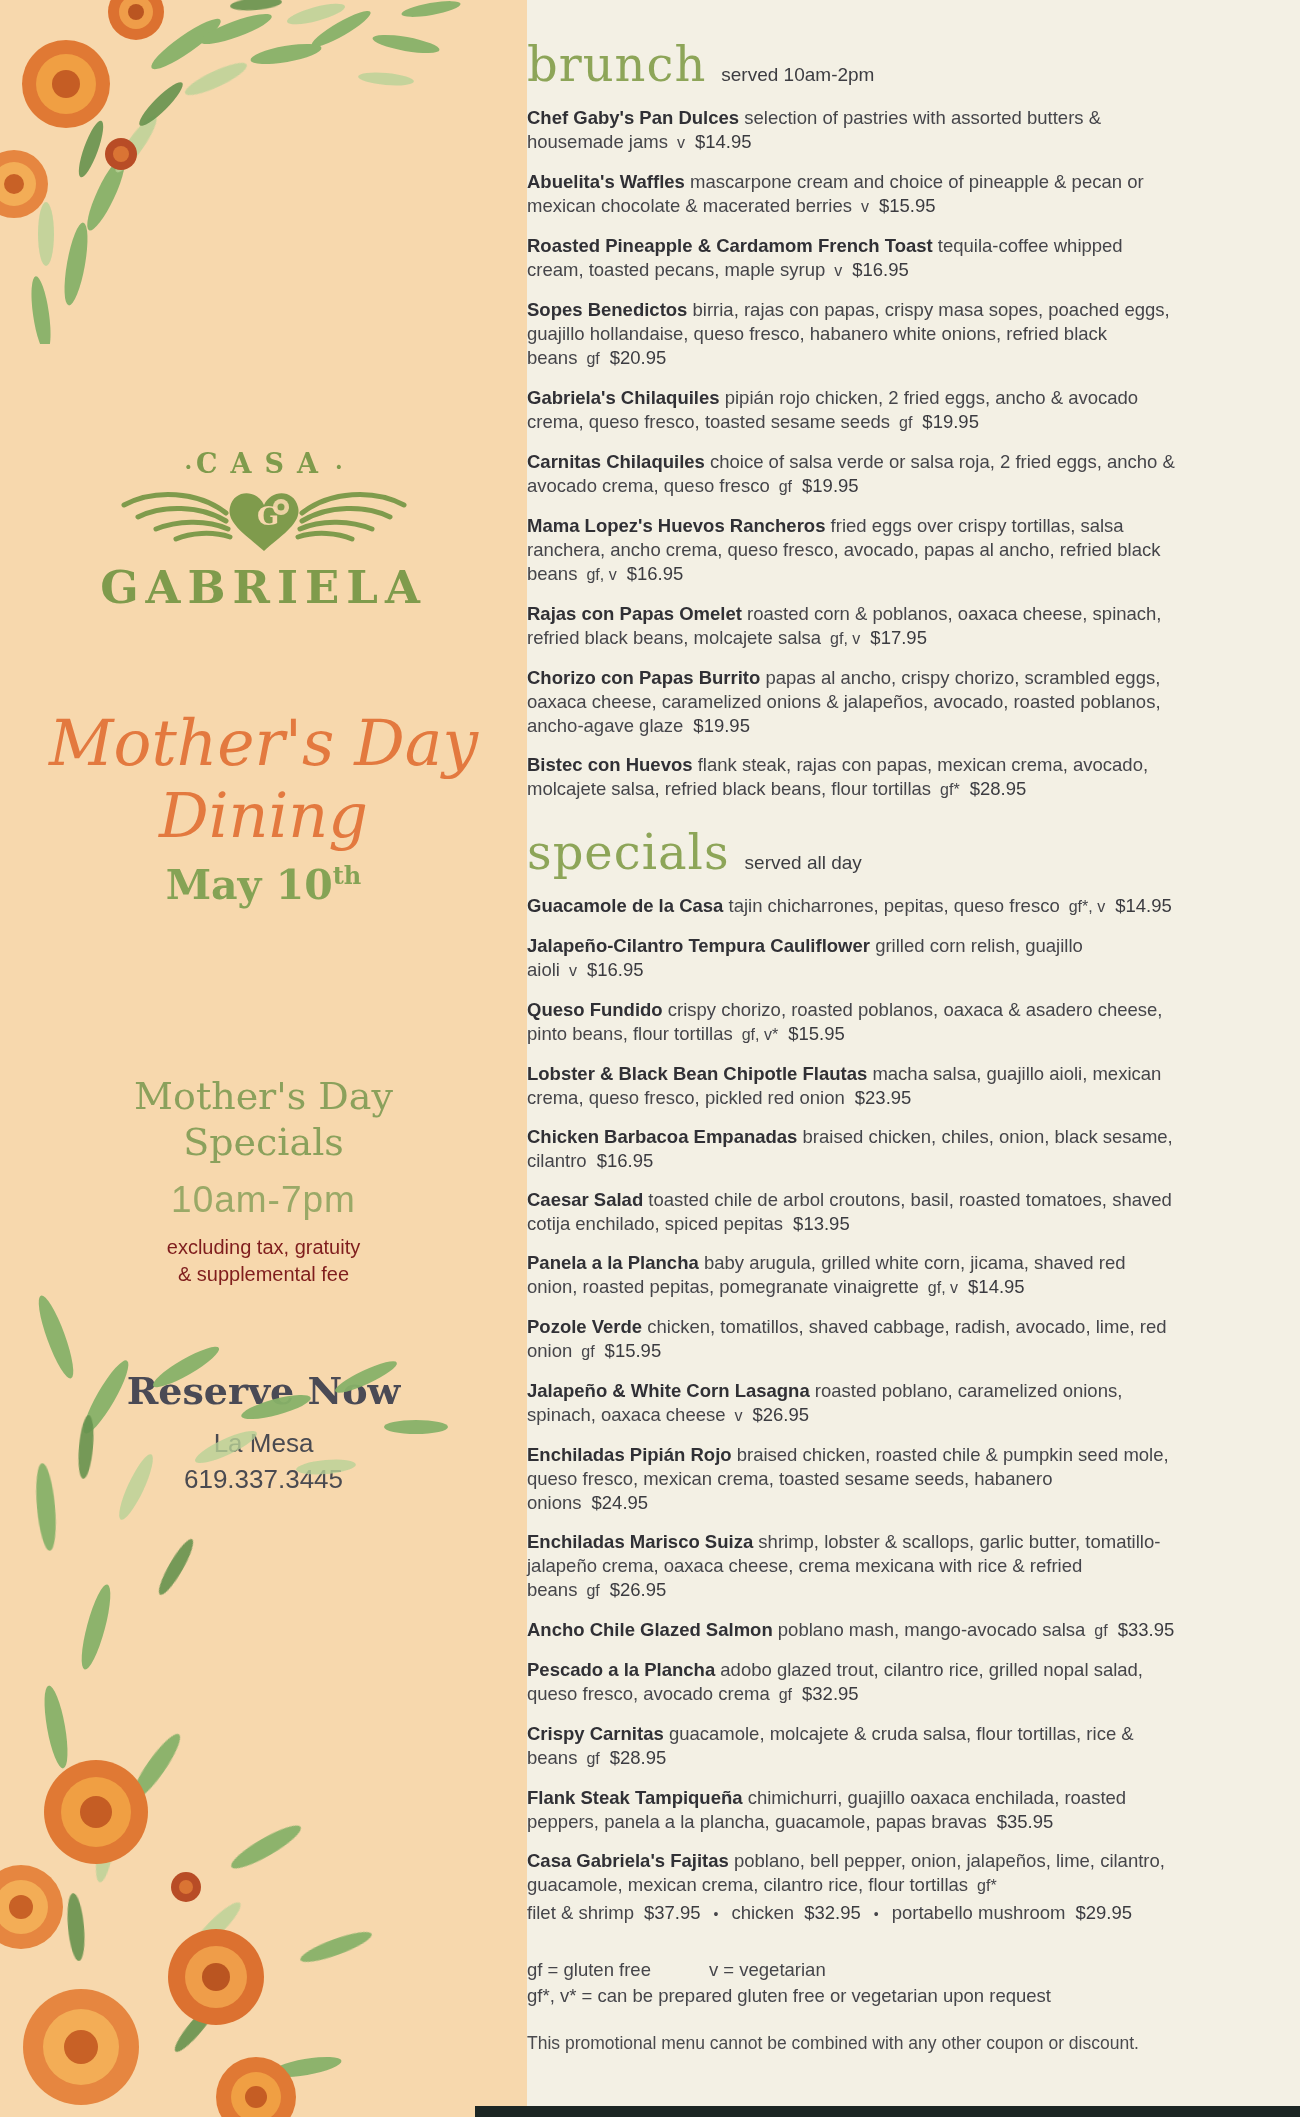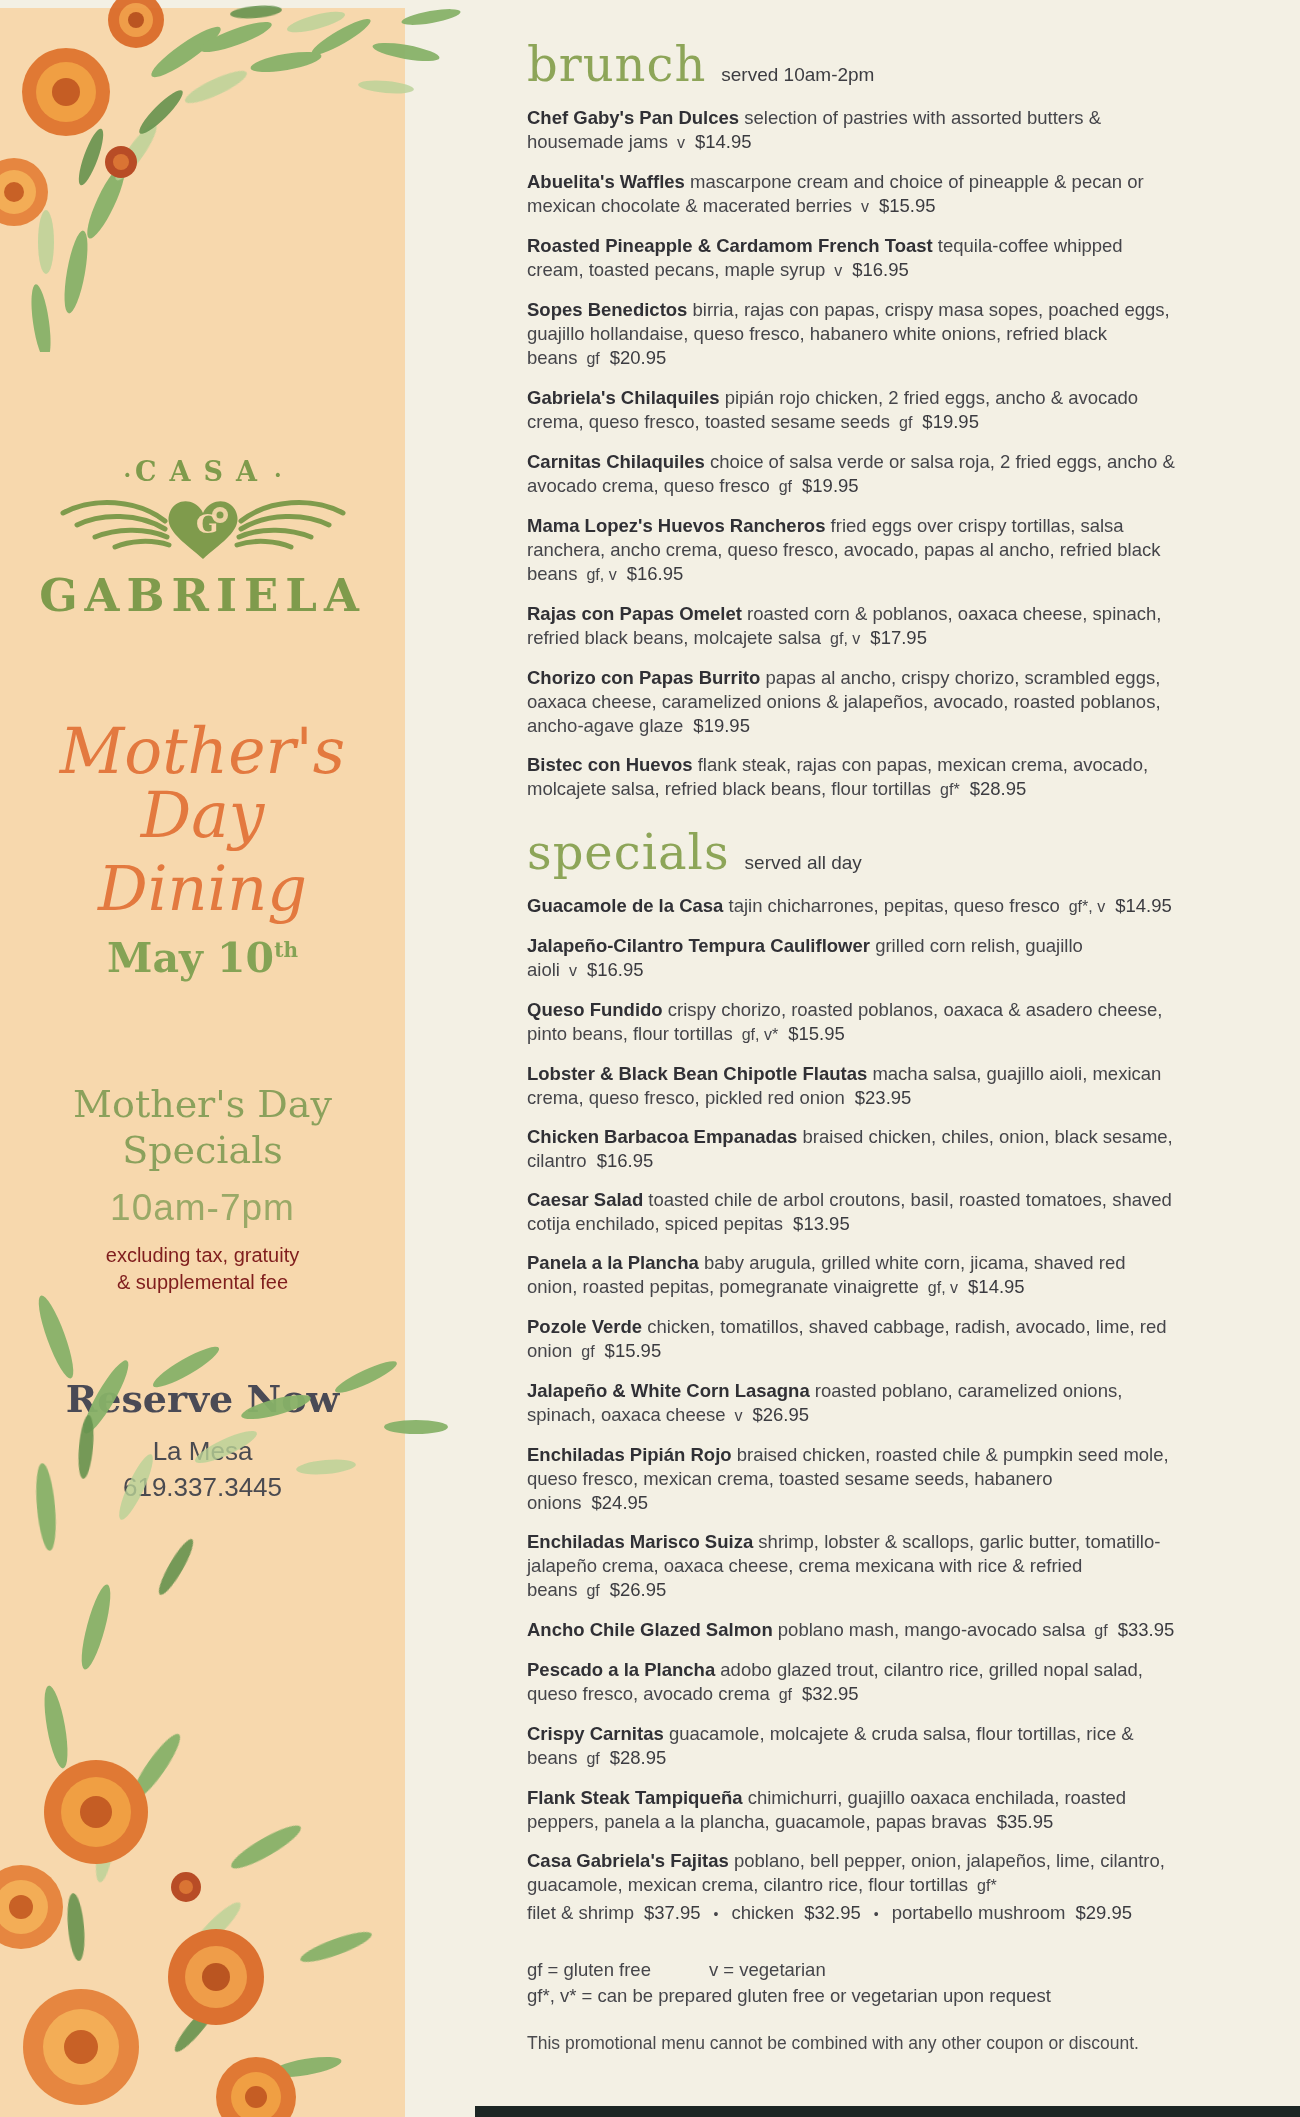--- a/index.html
+++ b/index.html
@@ -4,21 +4,21 @@
 <style>
   html,body{margin:0;padding:0;}
   body{
     width:1300px;height:2117px;position:relative;overflow:hidden;
     background:#f3f0e4;
     font-family:"Liberation Sans", sans-serif;
     -webkit-font-smoothing:antialiased;
   }
   
   .sidebar{
-    position:absolute;left:0;top:8px;bottom:0;width:405px;
+    position:absolute;left:0;top:0;bottom:0;width:527px;
     background:#f7d8ad;z-index:1;
   }
   .sidebar .block{position:absolute;width:100%;text-align:center;}
   .casa-line{
     font-family:"DejaVu Serif",serif;font-size:27px;letter-spacing:13px;
     color:#7f9b4c;font-weight:600;
   }
   .casa-dot{letter-spacing:0;font-size:22px;vertical-align:4px;margin:0 4px;font-weight:bold;}
   .wings-wrap{margin:4px auto 0;width:300px;}
   .gabriela{
@@ -28,21 +28,21 @@
   .script-line1,.script-line2{
     font-family:"DejaVu Serif",serif;font-style:italic;
     color:#e3793f;line-height:1.02;
   }
   .script-line1{font-size:63px;}
   .script-line2{font-size:62px;margin-top:8px;}
   .date-line{
     font-family:"DejaVu Serif",serif;font-weight:bold;font-size:41px;
     color:#85a355;margin-top:14px;
   }
-  .date-line sup{font-size:20px;}
+  .date-line sup{font-size:24px;}
   .sp-title{
     font-family:"DejaVu Serif",serif;font-size:38px;color:#8ba15c;line-height:1.2;
   }
   .hours{
     font-size:37px;color:#9aa967;margin-top:14px;letter-spacing:1px;font-weight:400;
   }
   .excl{font-size:20px;color:#7f1d1d;margin-top:13px;line-height:1.35;}
   .reserve{font-family:"DejaVu Serif",serif;font-weight:bold;font-size:38px;color:#4a4a55;}
   .lamesa{font-size:26px;margin-top:15px;color:#4a4a50;}
   .phone{font-size:26px;margin-top:5px;color:#4a4a50;}

